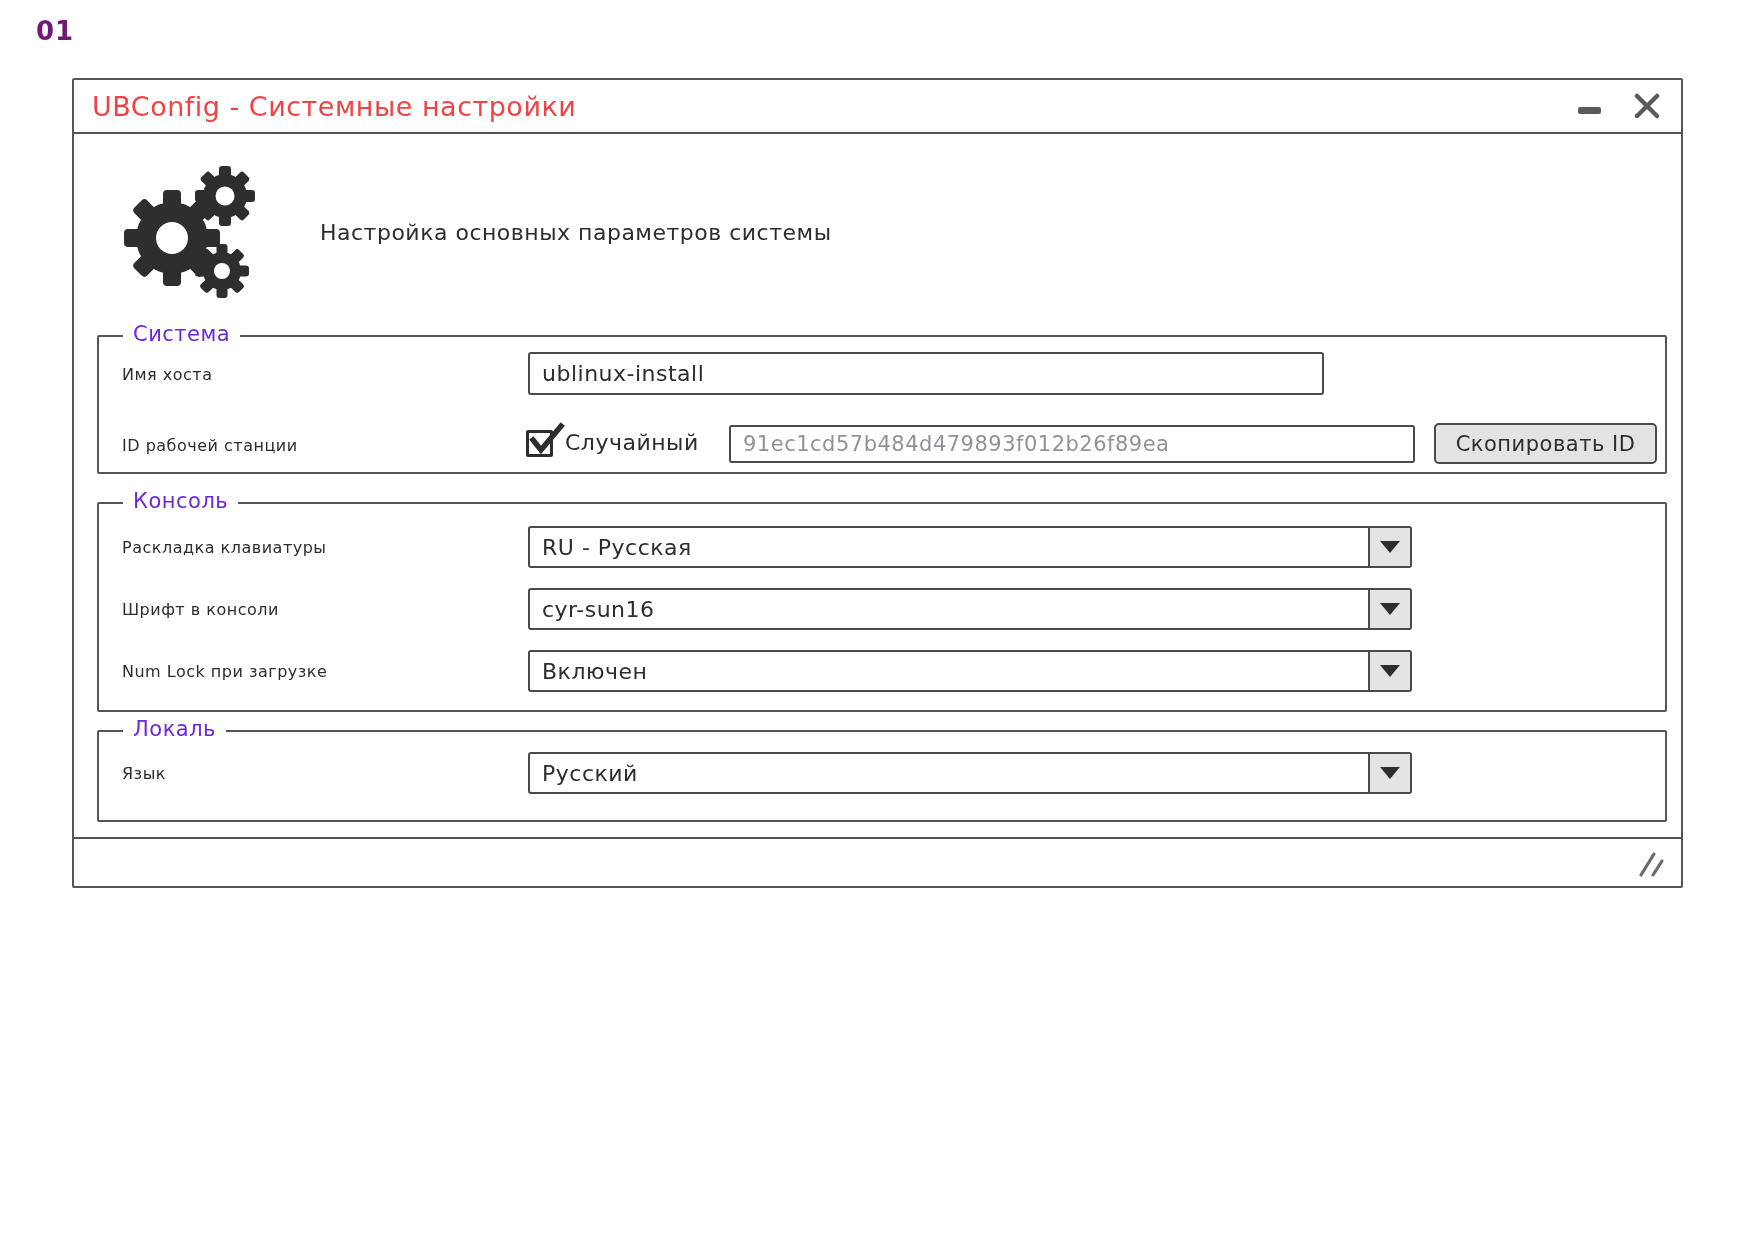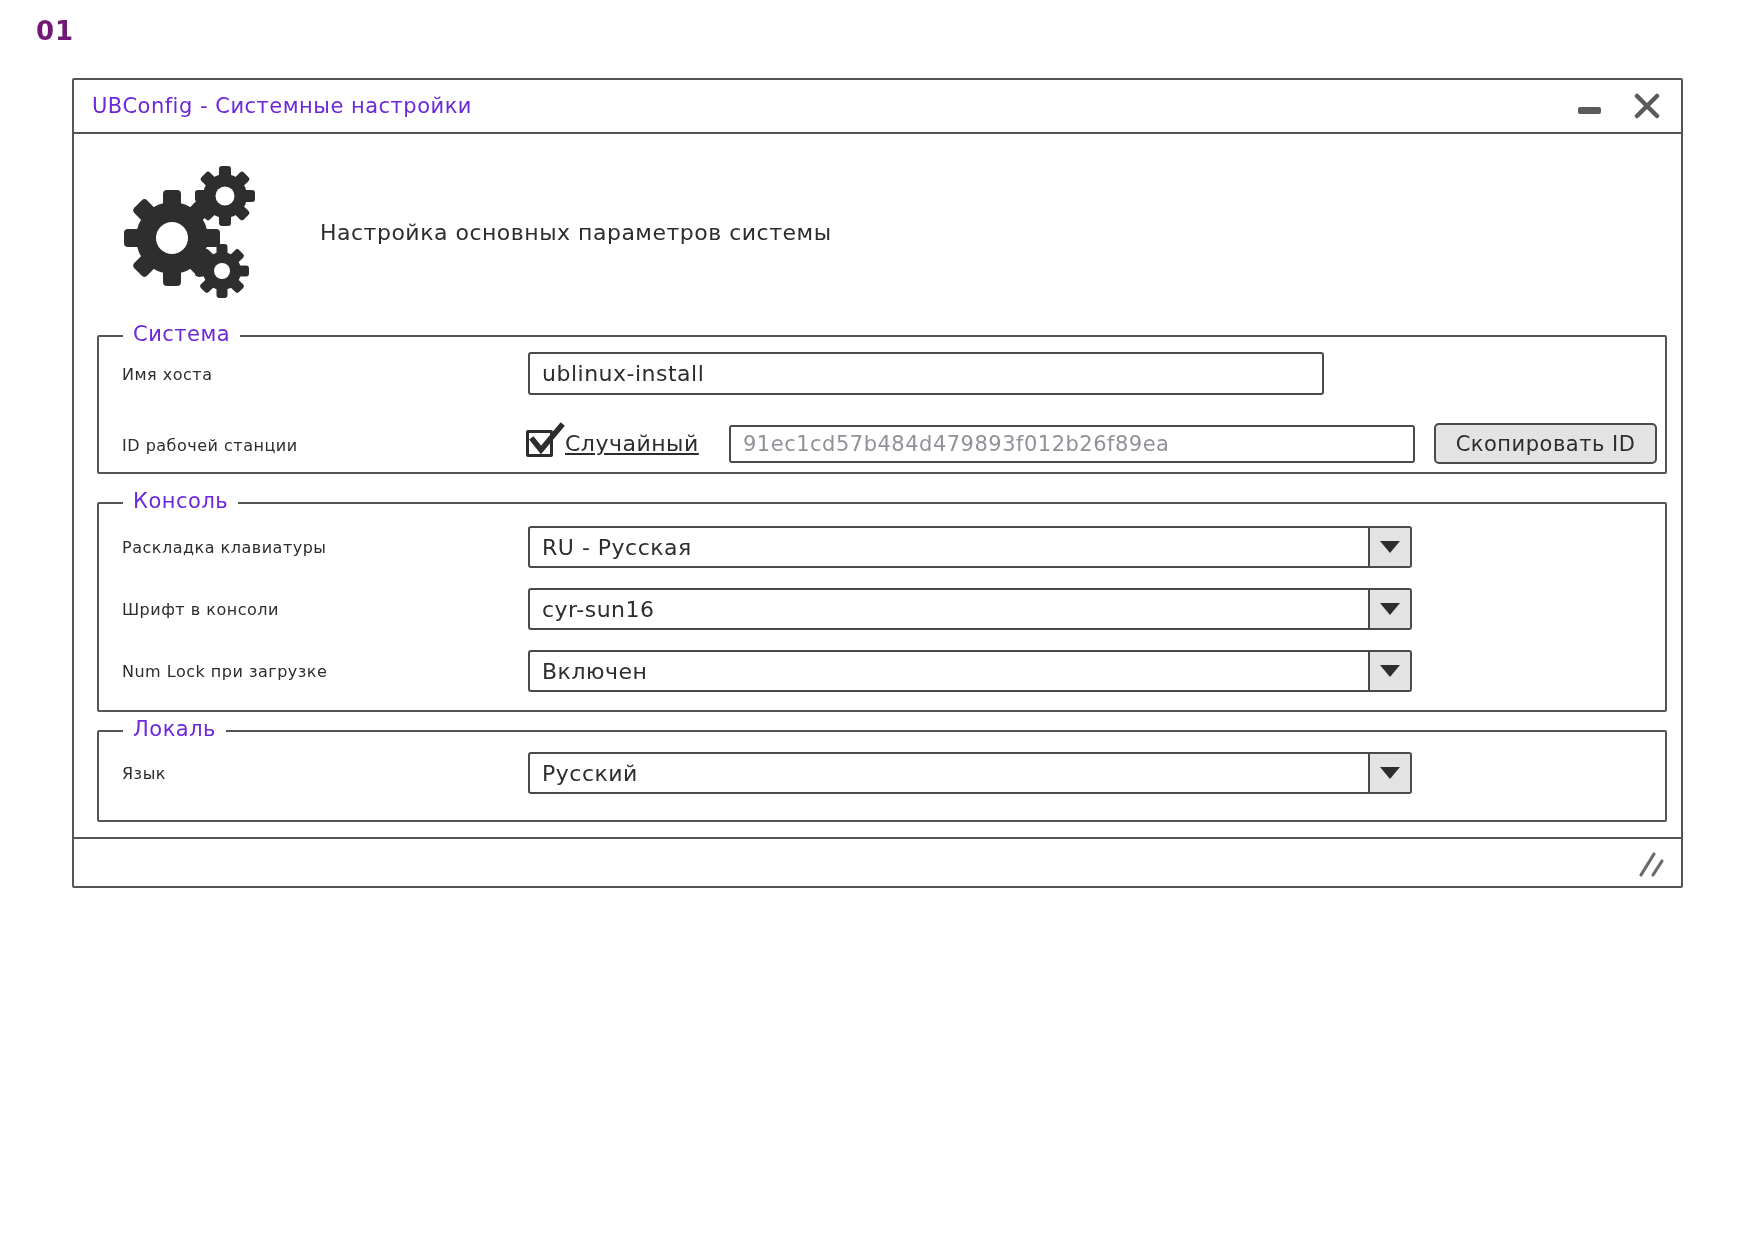--- a/index.html
+++ b/index.html
@@ -9,21 +9,21 @@
 
   .page-label { position:absolute; left:36px; top:16px; font-size:26px; font-weight:bold;
     color:#701a75; letter-spacing:1px; }
 
   .window { position:absolute; left:72px; top:78px; width:1611px; height:810px;
     border:2px solid #555; background:#fff; border-radius:2px; }
 
   
   .titlebar { position:absolute; left:0; top:0; right:0; height:54px;
     border-bottom:2px solid #555; display:flex; align-items:center; padding:0 18px; }
-  .window-title { font-size:21px; color:#6d28d9; letter-spacing:0.5px; }
+  .window-title { font-size:27px; color:#ef4444; letter-spacing:0.5px; }
   .win-controls { margin-left:auto; display:flex; align-items:center; gap:26px; }
   .ctl-btn { width:32px; height:32px; display:flex; align-items:center; justify-content:center;
     cursor:pointer; background:transparent; border:none; }
   .min-dash { width:23px; height:7px; background:#5a5a5a; border-radius:2px; margin-top:8px; }
 
   
   .hdr-icon { position:absolute; left:44px; top:76px; width:148px; height:150px; }
   .hdr-subtitle { position:absolute; left:246px; top:140px; font-size:22px;
     letter-spacing:0.5px; color:#2d2d2d; }
 
@@ -37,22 +37,22 @@
 
   .field-label { position:absolute; left:23px; transform:translateY(-50%); font-size:16px;
     letter-spacing:0.5px; white-space:nowrap; }
 
   .text-input { position:absolute; border:2px solid #4a4a4a; border-radius:3px; background:#fff;
     font-family:inherit; font-size:22px; color:#2d2d2d; padding:0 12px; outline:none;
     letter-spacing:0.5px; }
   .hostname-input { left:429px; top:15px; width:796px; height:43px; }
   .id-input { left:630px; top:88px; width:686px; height:38px; font-size:21px; color:#8f9298; }
 
-  .checkbox-wrap { position:absolute; left:427px; top:93px; display:flex; align-items:center;
-    cursor:pointer;text-decoration:underline; }
+  .checkbox-wrap { position:absolute; left:427px; top:93px; display:flex; align-items:flex-start;
+    cursor:pointer; }
   .checkbox-box { position:relative; width:27px; height:27px; border:3px solid #2d2d2d;
     border-radius:2px; background:#fff; }
   .checkbox-box svg { position:absolute; left:1px; top:-10px; overflow:visible; }
   .checkbox-label { margin-left:12px; font-size:22px; letter-spacing:0.5px; }
 
   .push-button { position:absolute; left:1335px; top:86px; width:223px; height:41px;
     background:#e3e3e3; border:2px solid #4a4a4a; border-radius:5px; font-family:inherit;
     font-size:21px; color:#2d2d2d; letter-spacing:0.5px; cursor:pointer;
     display:flex; align-items:center; justify-content:center; }
 

